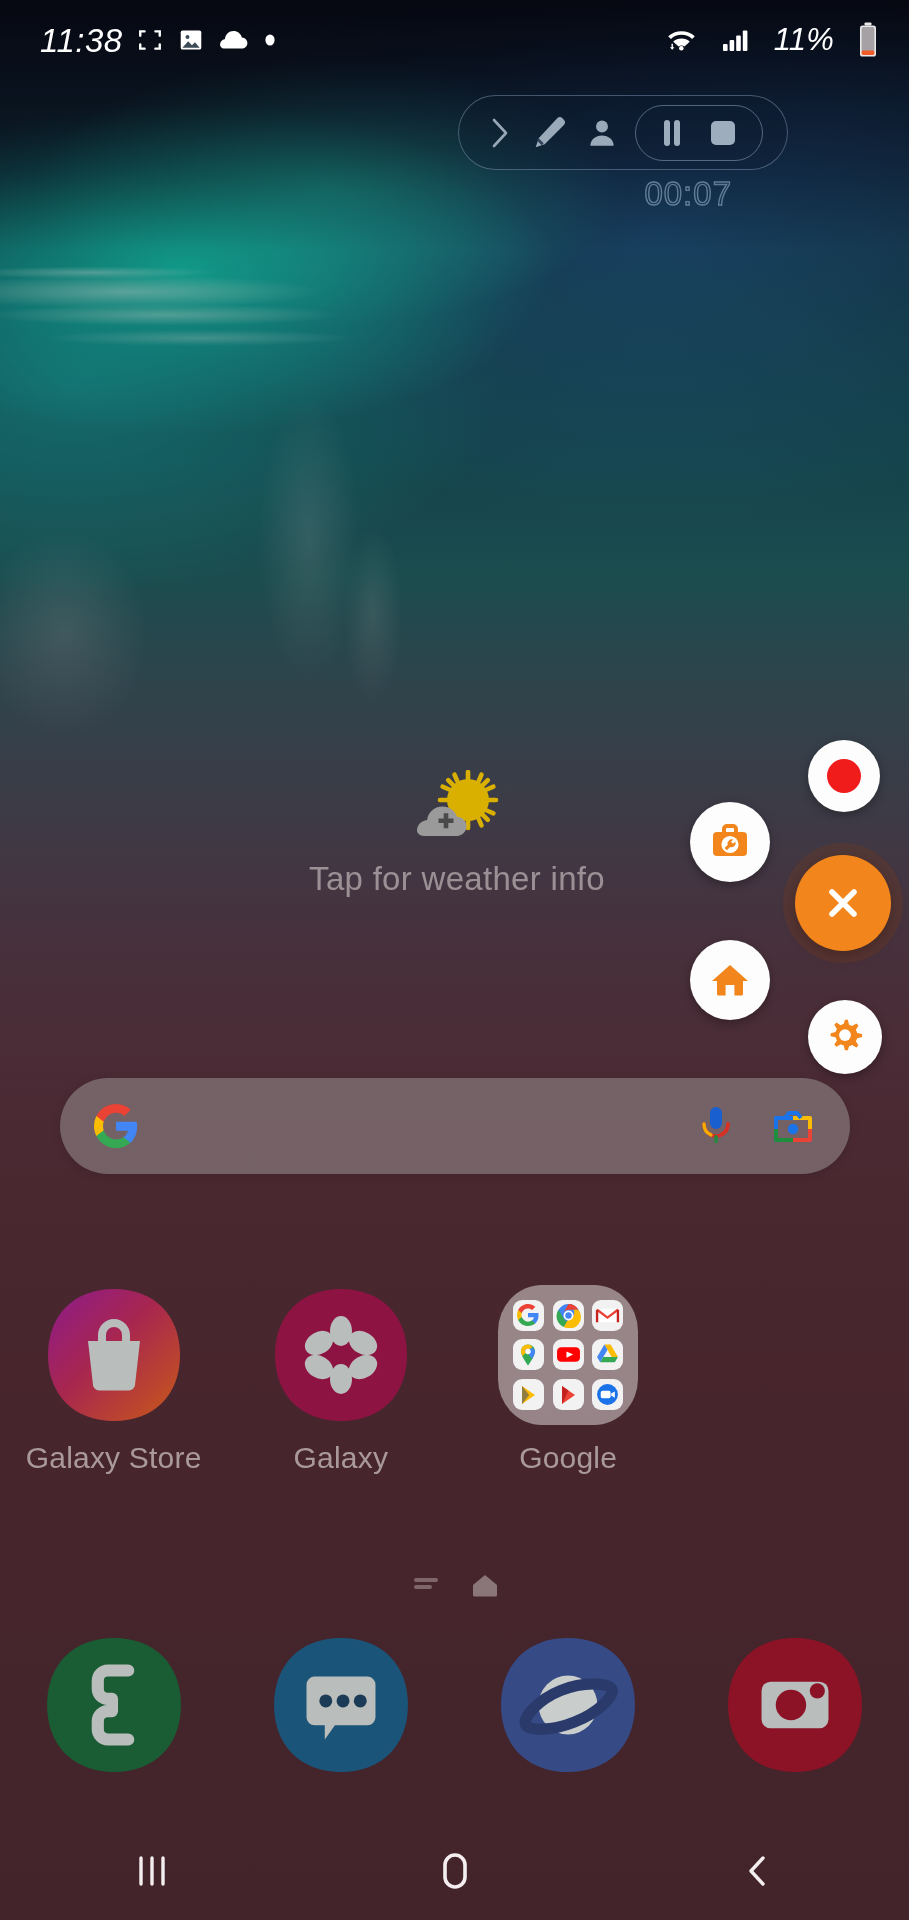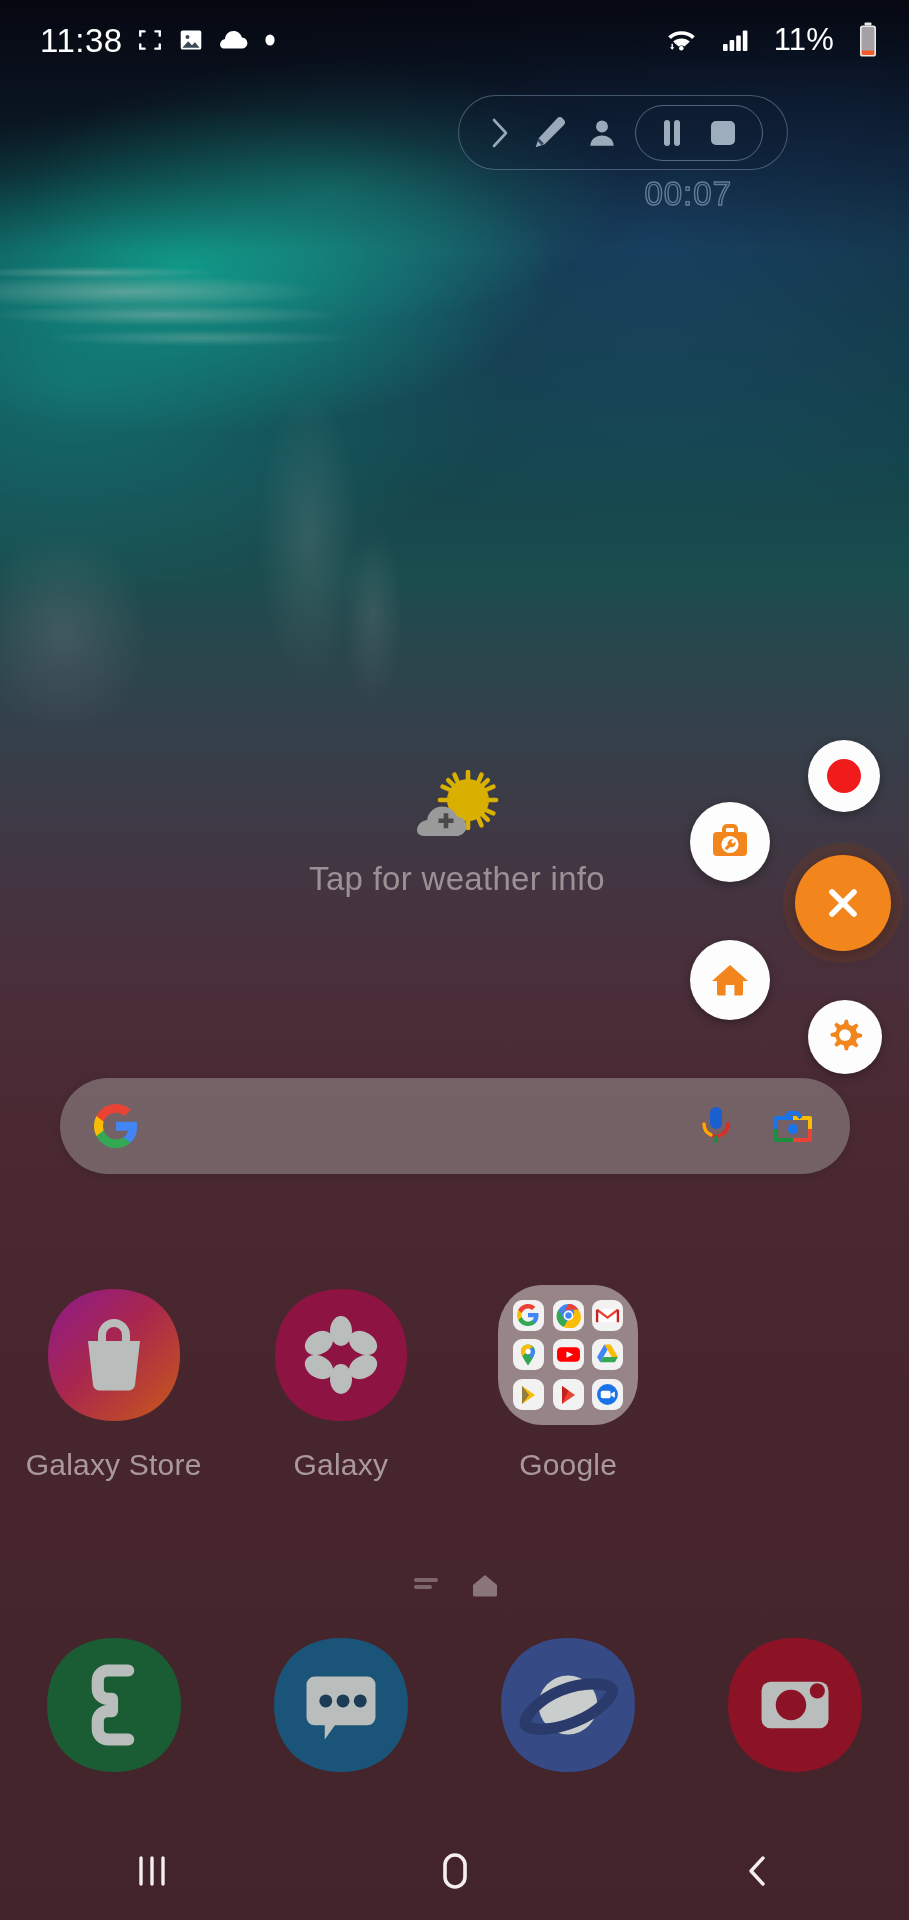--- a/index.html
+++ b/index.html
@@ -60,21 +60,21 @@
       rgba(88,48,56,.92) 62%,
       rgba(84,46,54,1) 74%,
       rgba(80,44,52,1) 100%);
   }
   .wp-scrim { background:rgba(18,6,10,.20); }
 
   
   .statusbar {
     position:absolute; top:0; left:0; right:0; height:80px;
     display:flex; align-items:center; justify-content:space-between;
-    padding:0 30px 0 40px; color:#fff; z-index:40;
+    padding:0 30px 0 40px; color:#fff; z-index:40;font-style:italic;
   }
   .sb-left { display:flex; align-items:center; gap:14px; }
   .sb-clock { font-size:33px; font-weight:400; letter-spacing:.5px; line-height:1; }
   .sb-right { display:flex; align-items:center; gap:23px; }
   .sb-batt-text { font-size:31px; font-weight:500; letter-spacing:.2px; }
   .ic { display:block; }
 
   
   .rec-panel {
     position:absolute; top:95px; left:458px; width:330px; height:75px;
@@ -126,21 +126,21 @@
   .appgrid {
     position:absolute; top:1285px; left:0; width:909px;
     display:grid; grid-template-columns:repeat(4,1fr); z-index:12;
   }
   .app { display:flex; flex-direction:column; align-items:center; cursor:pointer; }
   .app-ic {
     width:140px; height:140px; position:relative;
     display:flex; align-items:center; justify-content:center;
   }
   .app-label {
-    margin-top:23px; font-size:30px; color:rgba(208,198,198,.72);
+    margin-top:16px; font-size:30px; color:rgba(208,198,198,.72);
     letter-spacing:.2px; white-space:nowrap;
   }
 
   
   .folder {
     width:140px; height:140px; border-radius:44px/46px;
     background:rgba(216,212,212,.55);
     display:grid; grid-template-columns:repeat(3,1fr); grid-template-rows:repeat(3,1fr);
     padding:13px; gap:5px; place-items:center;
   }

